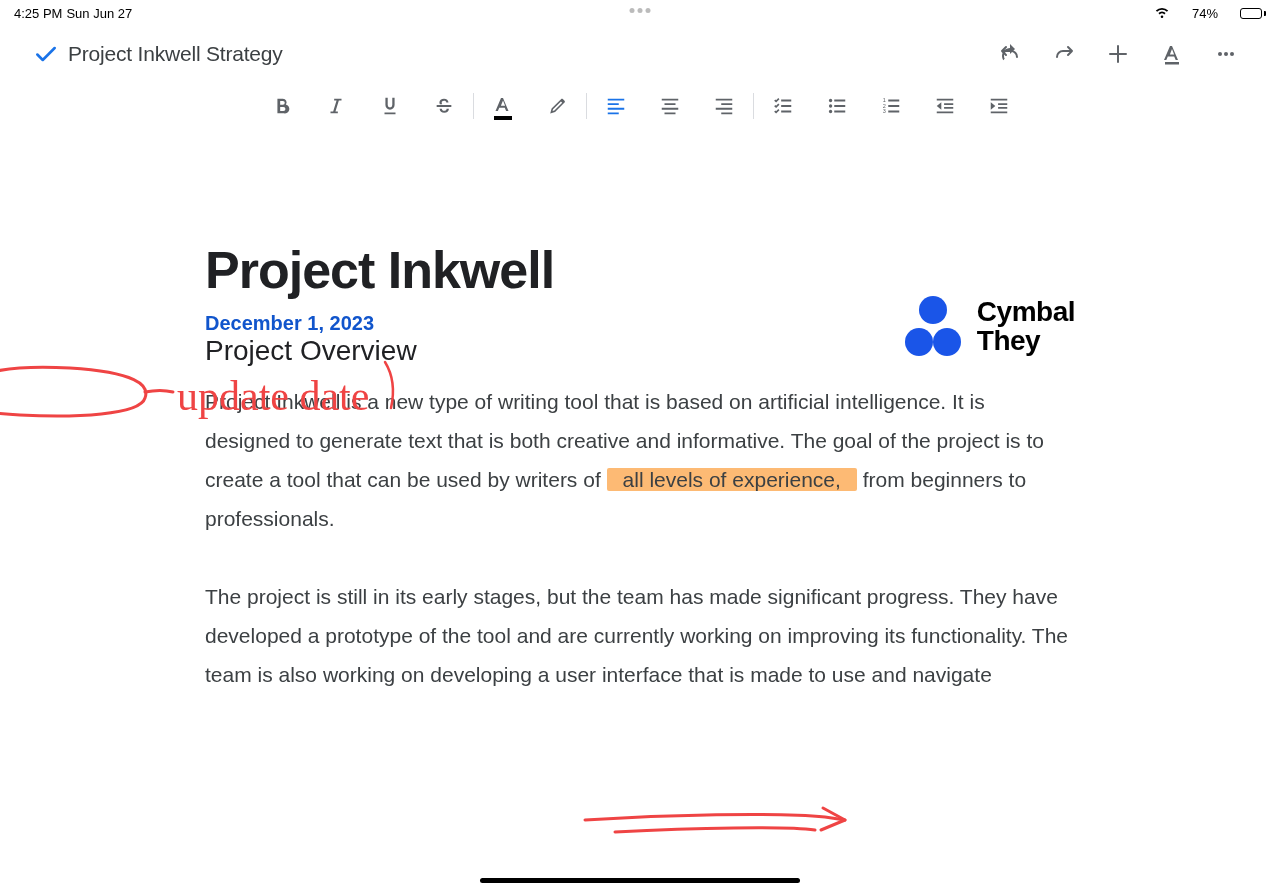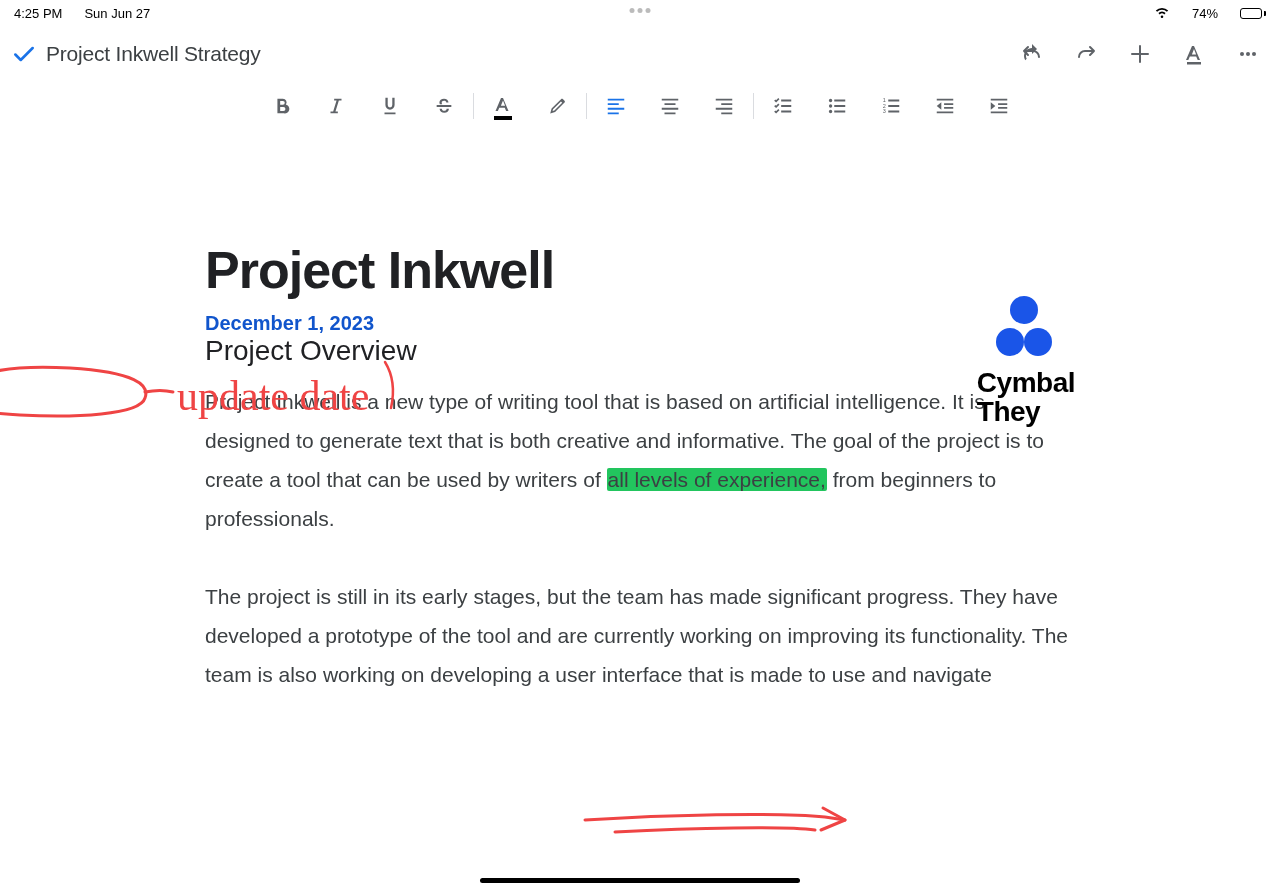--- a/index.html
+++ b/index.html
@@ -1,30 +1,30 @@
 <!DOCTYPE html>
 <html><head>
 <meta charset="utf-8">
 <style>
   * { box-sizing: border-box; margin: 0; padding: 0; }
   html, body { width: 1280px; height: 889px; font-family: -apple-system, "Helvetica Neue", Arial, sans-serif; background:#fff; color:#202124; overflow:hidden;}
   
   .status-bar { display:flex; justify-content:space-between; align-items:center; height:26px; padding:0 14px; font-size:13px; font-weight:500; color:#000;}
-  .status-left { display:flex; gap:22px; align-items:center;text-align:right;}
+  .status-left { display:flex; gap:4px; align-items:center;text-align:right;}
   .status-right { display:flex; gap:22px; align-items:center;}
   .drag-dots { position:absolute; left:50%; top:8px; transform:translateX(-50%); display:flex; gap:3px;}
   .drag-dots span{ width:5px; height:5px; border-radius:50%; background:#bbb; display:block;}
   .wifi-icon svg{ display:block;}
   .battery { display:flex; align-items:center; gap:2px;}
   .battery-body{ width:22px; height:11px; border:1px solid #000; border-radius:3px; position:relative; padding:1px;}
   .battery-fill{ height:100%; background:#000; border-radius:1.5px; width:74%;}
   .battery-tip{ width:2px; height:5px; background:#000; border-radius:0 1px 1px 0;}
 
   
-  .app-header{ display:flex; align-items:center; height:56px; padding:0 2px;}
+  .app-header{ display:flex; align-items:center; height:56px; padding:0 24px;}
   .check-icon{ width:44px; display:flex; justify-content:center; align-items:center; color:#1a73e8;}
   .doc-title{ font-size:21px; color:#3c4043; letter-spacing:-0.2px;}
   .header-spacer{ flex:1;}
   .header-actions{ display:flex; gap:10px; align-items:center; padding-right:8px;}
   .header-btn{ width:44px; height:44px; display:flex; justify-content:center; align-items:center; color:#5f6368; cursor:pointer;}
   .header-btn svg{ display:block;}
 
   
   .fmt-toolbar{ display:flex; justify-content:center; align-items:center; height:48px; gap:0;}
   .fmt-btn{ width:54px; height:40px; display:flex; justify-content:center; align-items:center; color:#5f6368; cursor:pointer; position:relative;}
@@ -33,31 +33,31 @@
   .fmt-btn svg{display:block;}
   .textcolor-underline{ position:absolute; bottom:6px; width:18px; height:4px; background:#000;}
   .textcolor-underline.accent{ background:transparent;}
 
   
   .page{ padding: 110px 205px 0 205px; position:relative;}
   .doc-title-block{ position:relative;}
   .doc-h1{ font-size:52px; font-weight:700; letter-spacing:-1px; color:#202124; position:relative; display:inline-block;}
   .hl-yellow-title{ position:absolute; left:-20px; top:-8px; width:450px; height:68px; background:#fdf076; z-index:-1; transform:rotate(-0.5deg); border-radius:4px;}
   .doc-date{ font-size:20px; color:#1155cc; font-weight:600; margin-top:12px; display:inline-block;}
-  .logo-block{ position:absolute; right:205px; top:296px; display:flex; align-items:center; gap:12px;flex-direction:column;}
+  .logo-block{ position:absolute; right:205px; top:296px; display:flex; align-items:center; gap:12px;}
   .logo-dots{ position:relative; width:60px; height:60px;}
   .logo-dots span{ position:absolute; width:28px; height:28px; border-radius:50%; background:#1a55e8;}
   .logo-dots span:nth-child(1){ top:0; left:14px;}
   .logo-dots span:nth-child(2){ bottom:0; left:0;}
   .logo-dots span:nth-child(3){ bottom:0; left:28px;}
   .logo-text{ font-size:28px; font-weight:800; line-height:1.05; letter-spacing:-0.5px; color:#000;}
   .section-h2{ font-size:28px; font-weight:400; color:#202124;}
   .para{ font-size:21px; line-height:1.85; color:#3c4043; margin-top:16px; font-weight:300;}
   .para2{ margin-top:40px;}
-  .hl{ background:#22c55e; border-radius:2px; padding:0 1px;}
+  .hl{ background:#fdba74; border-radius:2px; padding:0 16px;}
   .ink-underline{ position:relative;}
   .ink-underline::after{ content:""; position:absolute; left:0; right:-20px; bottom:-6px; height:12px; background:transparent;}
 
   
   .ink-layer{ position:absolute; inset:0; pointer-events:none;}
 
   
   .home-indicator{ position:absolute; bottom:6px; left:50%; transform:translateX(-50%); width:320px; height:5px; border-radius:3px; background:#000;}
 </style>
 </head>

